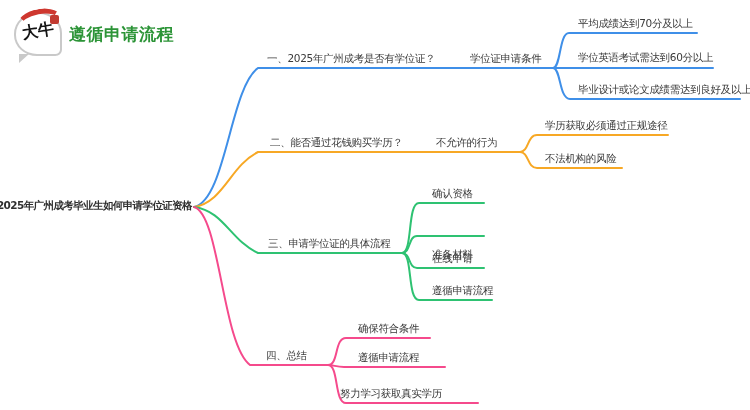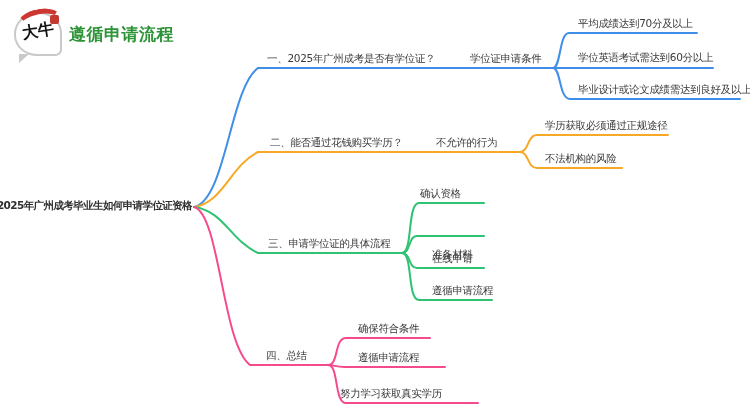--- a/index.html
+++ b/index.html
@@ -140,21 +140,21 @@
   <div class="node" style="left:578px; top:17px;">平均成绩达到70分及以上</div>
   <div class="node" style="left:578px; top:51px;">学位英语考试需达到60分以上</div>
   <div class="node" style="left:578px; top:83px;">毕业设计或论文成绩需达到良好及以上</div>
 
   <div class="node" style="left:270px; top:136px;">二、能否通过花钱购买学历？</div>
   <div class="node" style="left:436px; top:136px;">不允许的行为</div>
   <div class="node" style="left:545px; top:119px;text-align:right;">学历获取必须通过正规途径</div>
   <div class="node" style="left:545px; top:152px;">不法机构的风险</div>
 
   <div class="node" style="left:268px; top:237px;">三、申请学位证的具体流程</div>
-  <div class="node" style="left:420px; top:187px;">确认资格</div>
+  <div class="node" style="left:432px; top:187px;">确认资格</div>
   <div class="node" style="left:432px; top:220px;margin-top:28px;">准备材料</div>
   <div class="node" style="left:432px; top:252px;">在线申请</div>
   <div class="node" style="left:432px; top:284px;">遵循申请流程</div>
 
   <div class="node" style="left:266px; top:349px;">四、总结</div>
   <div class="node" style="left:358px; top:322px;">确保符合条件</div>
   <div class="node" style="left:358px; top:351px;">遵循申请流程</div>
   <div class="node" style="left:340px; top:387px;">努力学习获取真实学历</div>
 
 </div>

